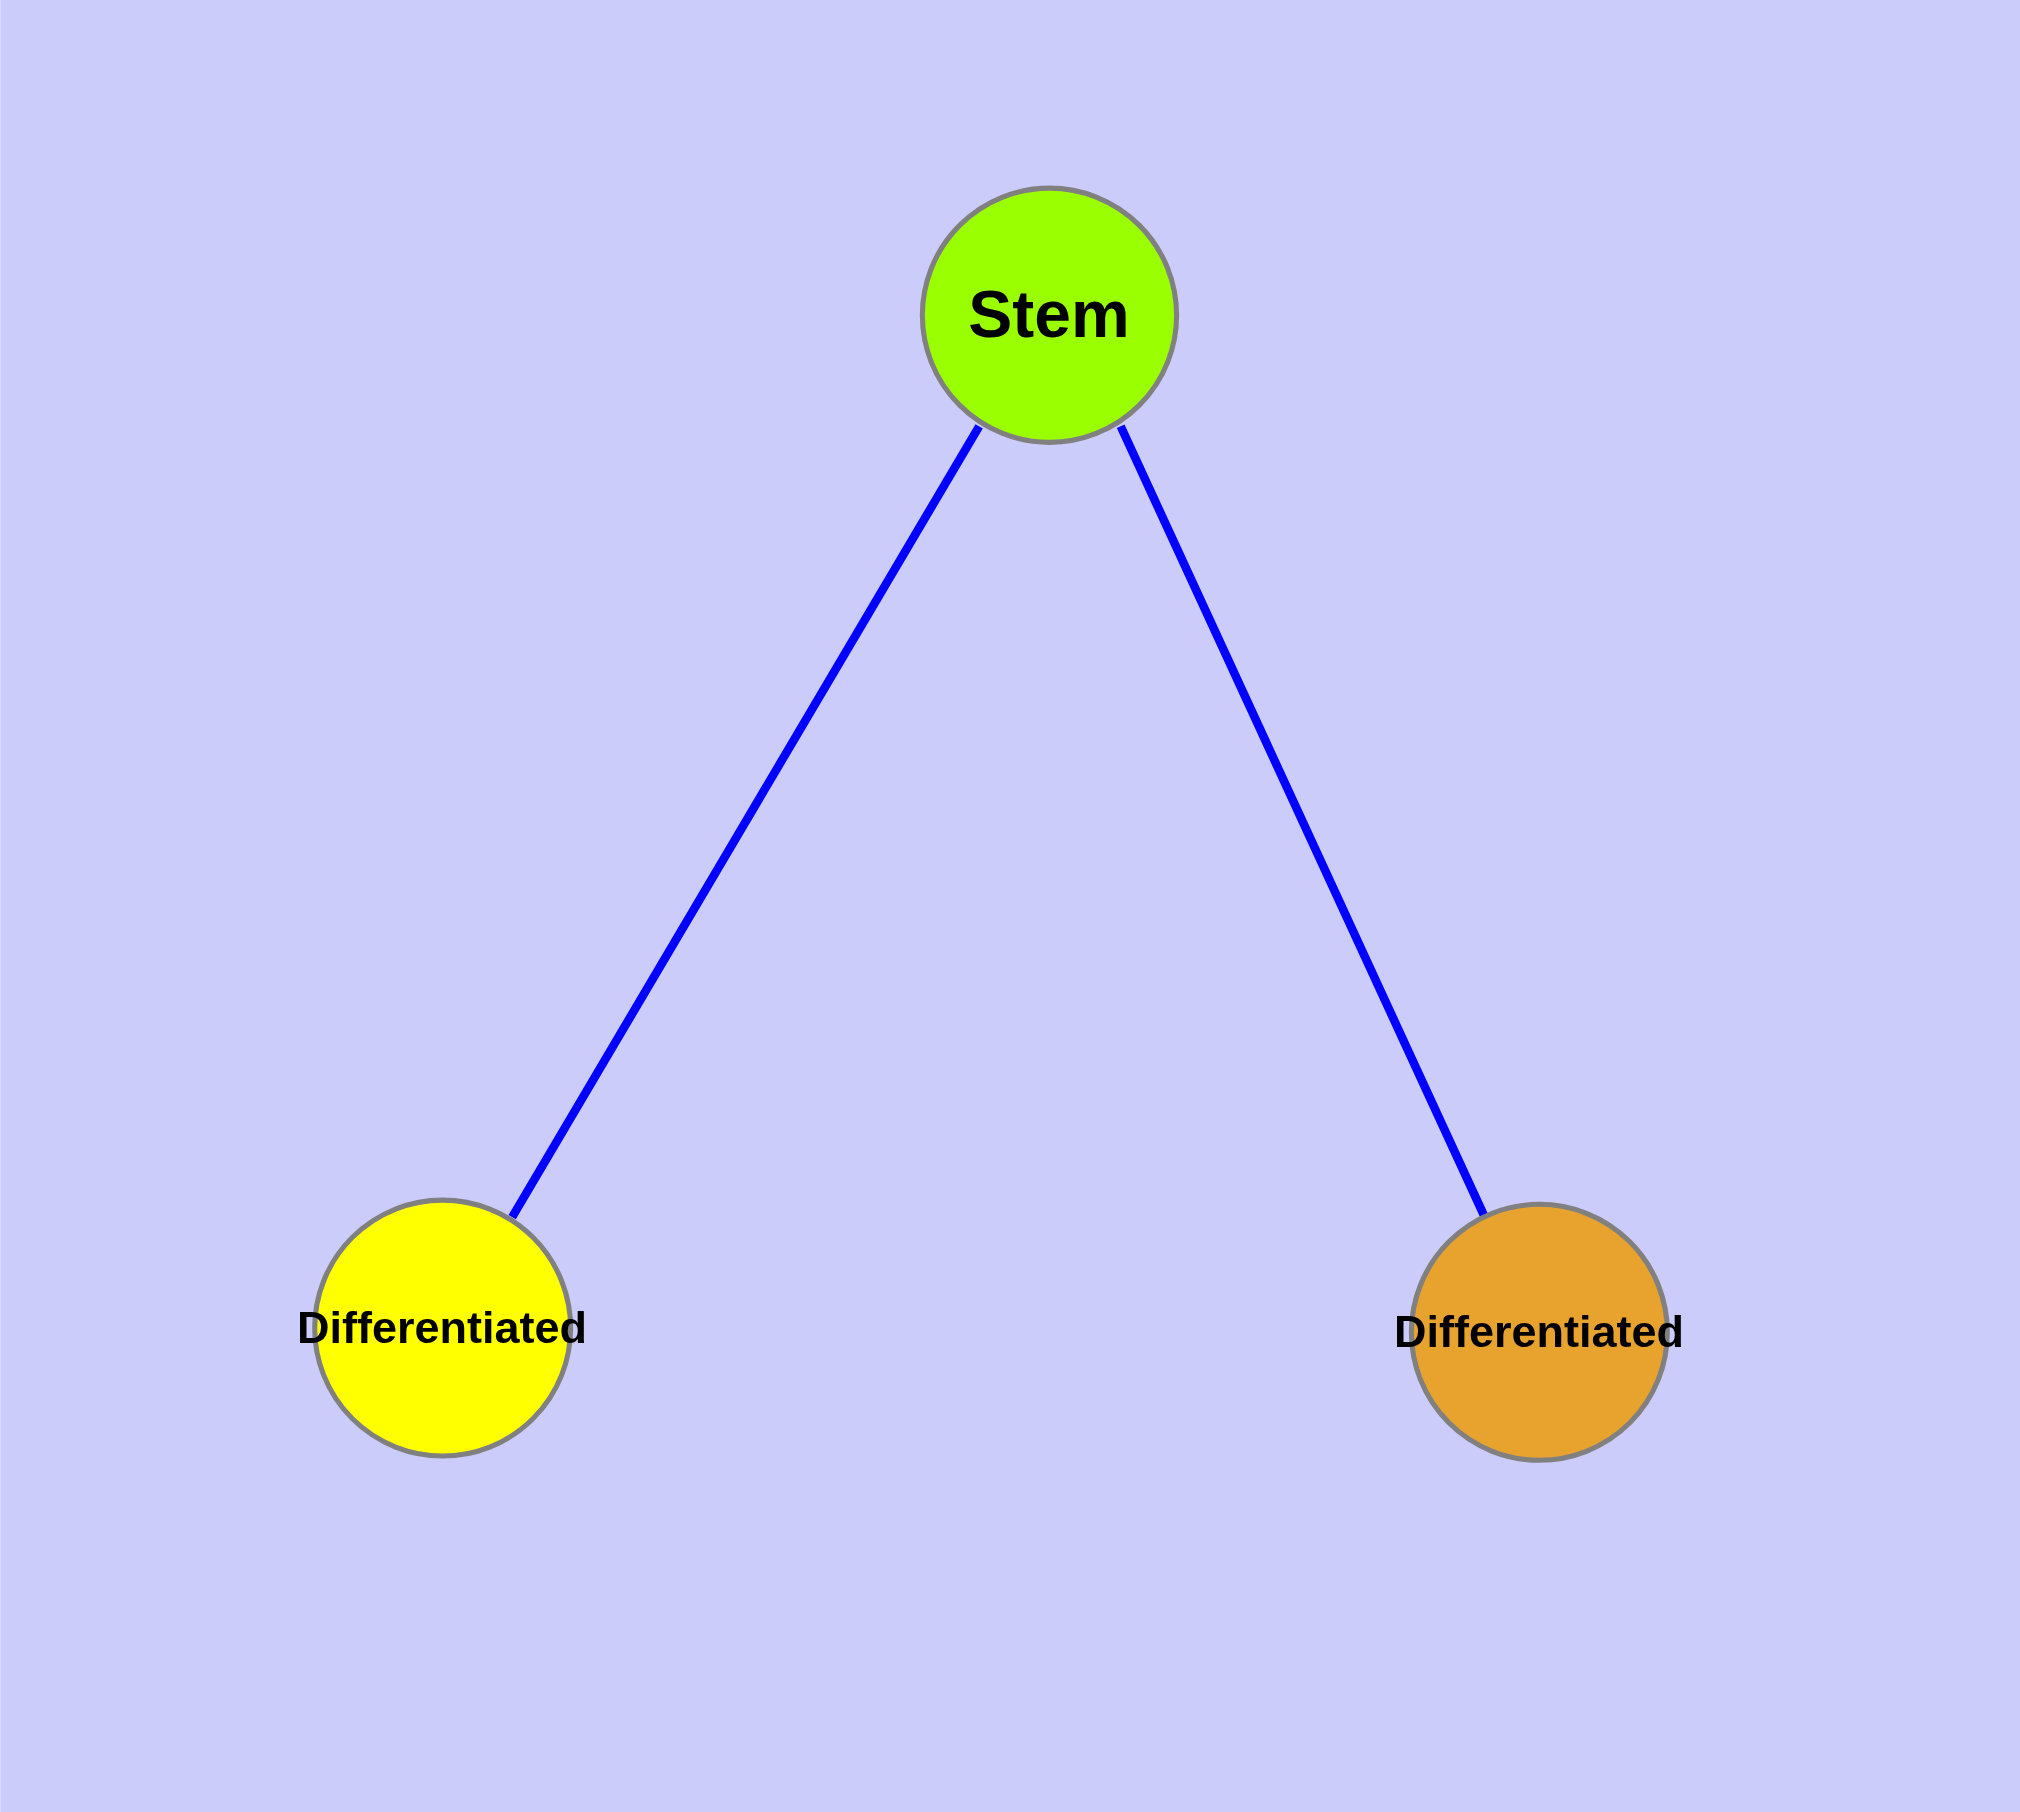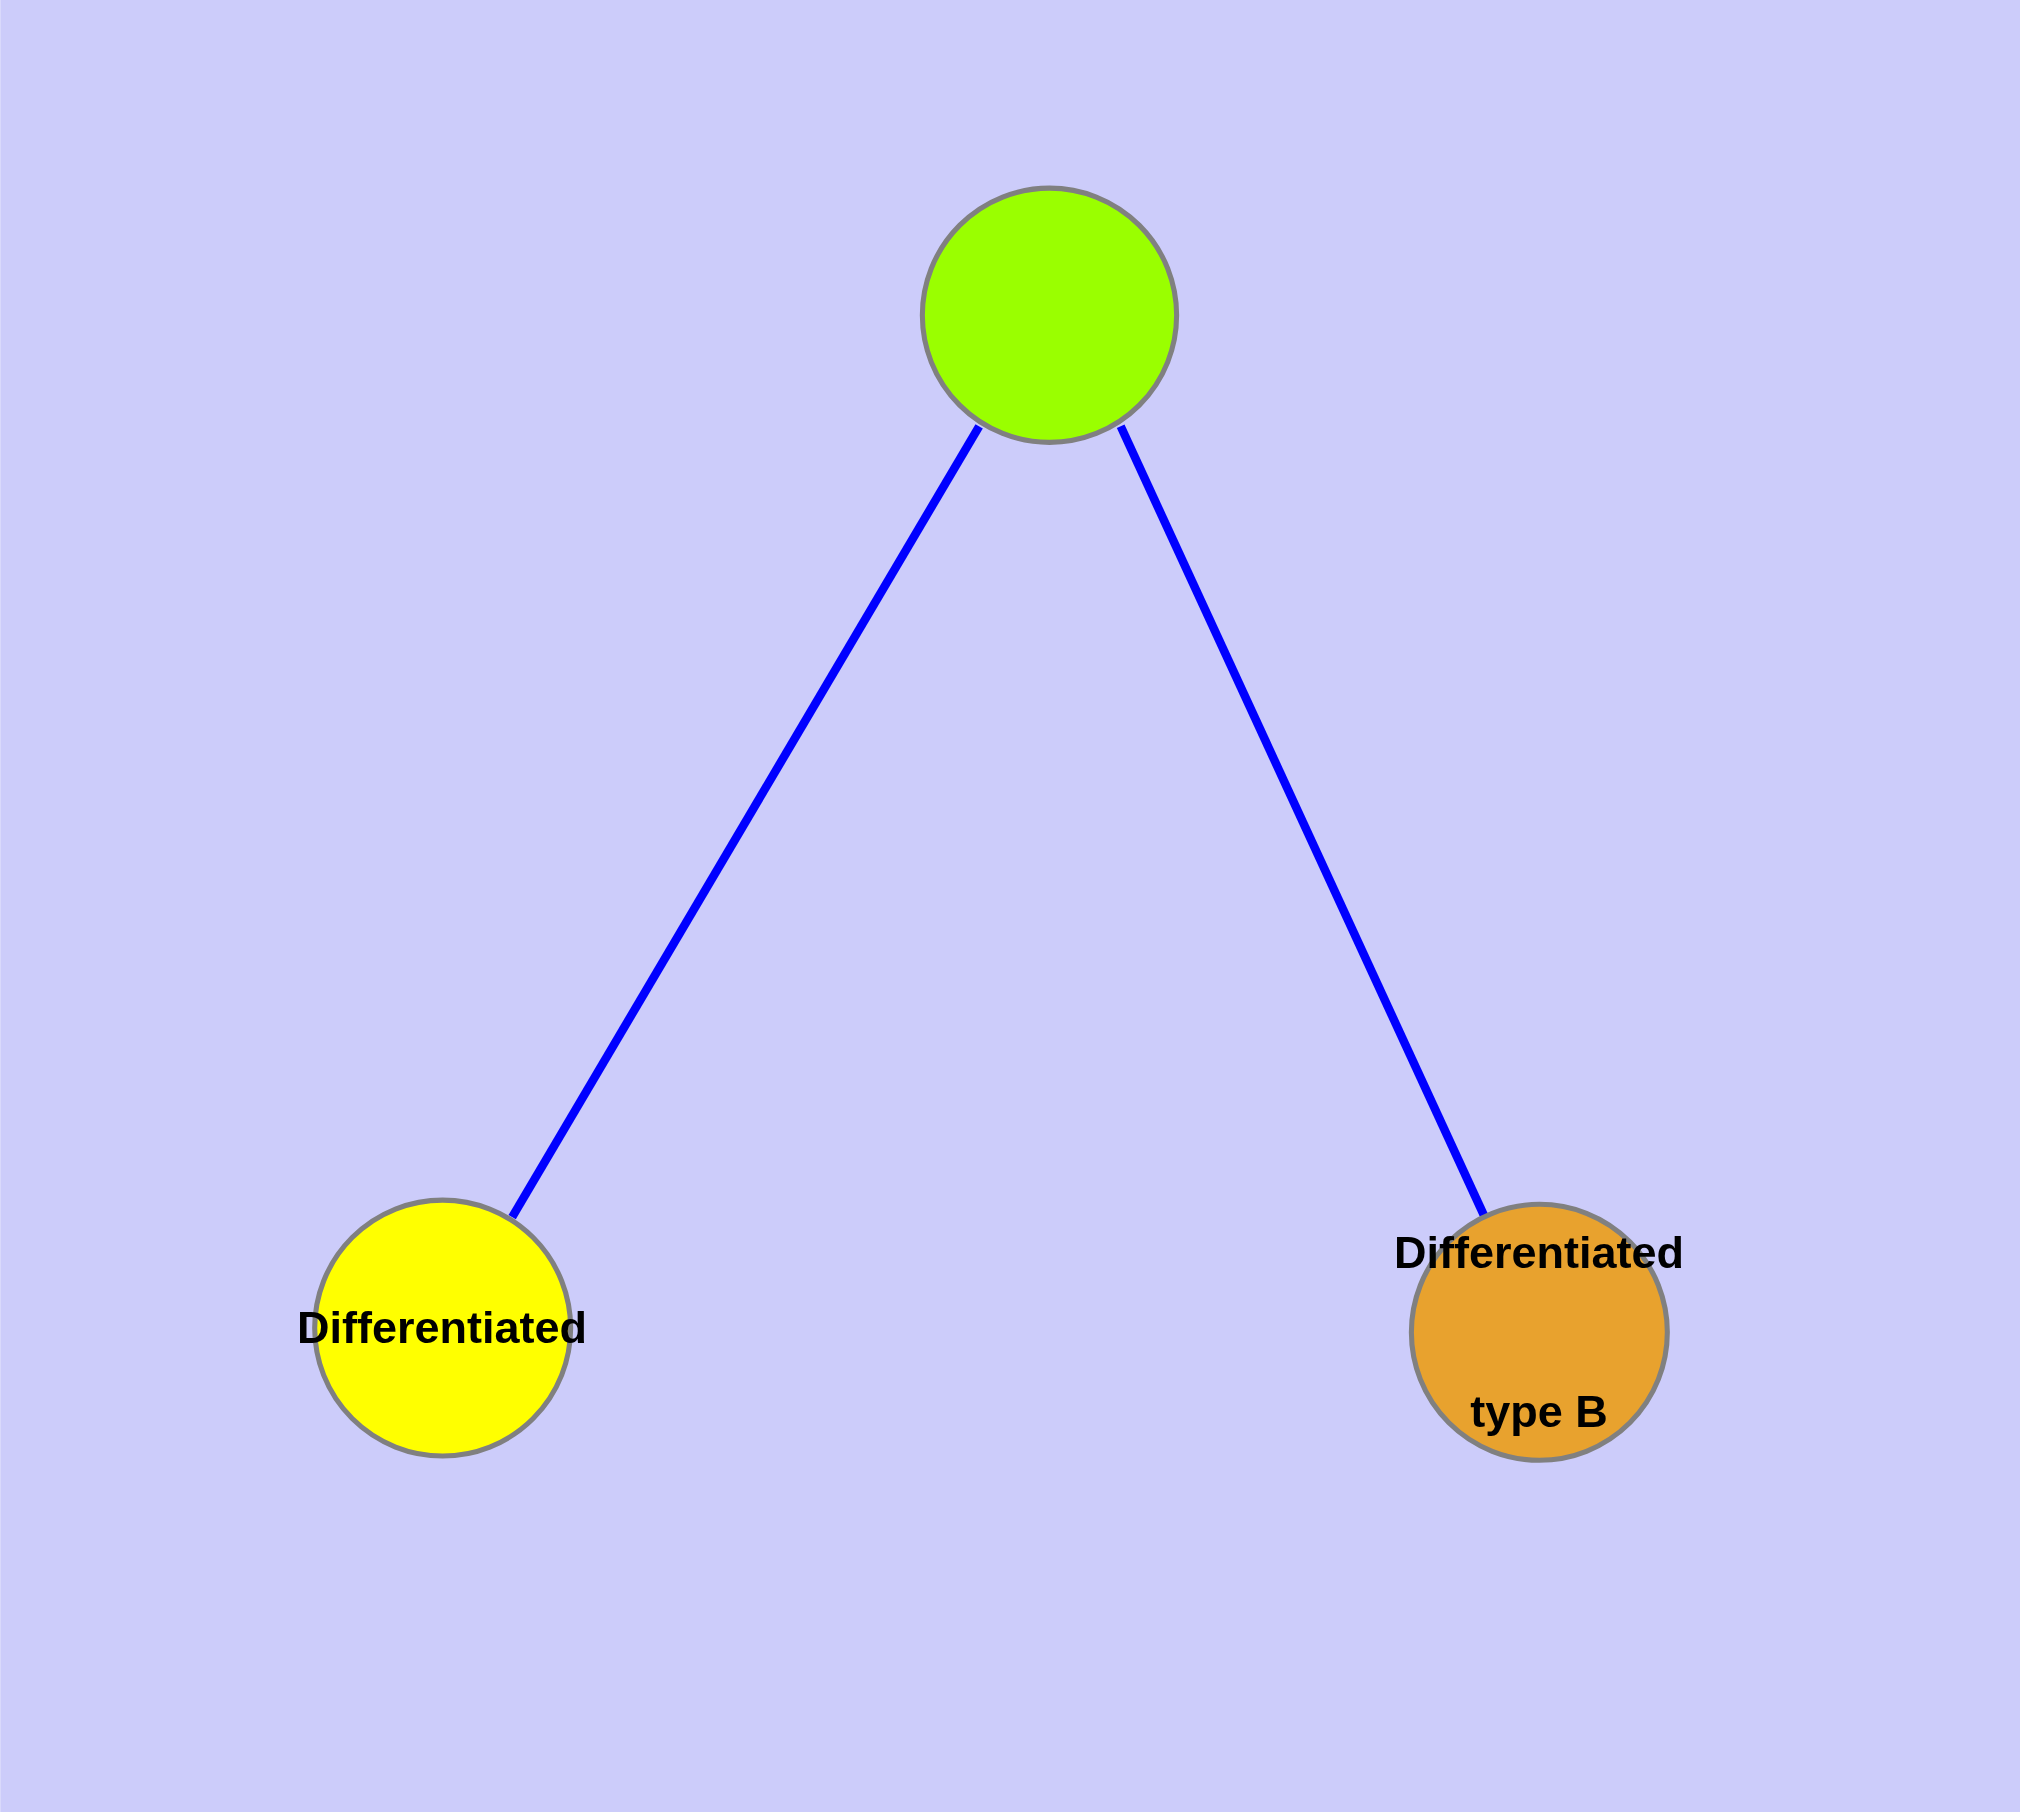--- a/index.html
+++ b/index.html
@@ -54,24 +54,26 @@
       <line id="edge-stem-diff_b" x1="1322" y1="503" x2="1752" y2="1437" stroke="#0000ff" stroke-width="10" stroke-linecap="butt"></line>
     </g>
 
     <g id="node-layer">
       <circle id="node-stem" cx="1238" cy="372" r="150" fill="#9aff00" stroke="#808080" stroke-width="6"></circle>
       <circle id="node-diff_a" cx="522" cy="1567" r="151" fill="#ffff00" stroke="#808080" stroke-width="6"></circle>
       <circle id="node-diff_b" cx="1816" cy="1572" r="151" fill="#e8a22e" stroke="#808080" stroke-width="6"></circle>
     </g>
   </svg>
 
+  <div class="node-label big" id="label-stem" style="left: 1049px; top: 315px;">
+    <div>Stem</div>
+  </div>
 
   <div class="node-label multiline" id="label-diff_a" style="left: 442px; top: 1328px;">
     <div>Differentiated</div>
   </div>
 
   <div class="node-label multiline" id="label-diff_b" style="left: 1539px; top: 1332px;">
     <div>Differentiated</div>
-    <div>type B</div>
   </div>
 
 </div>
 
 
 </body></html>

